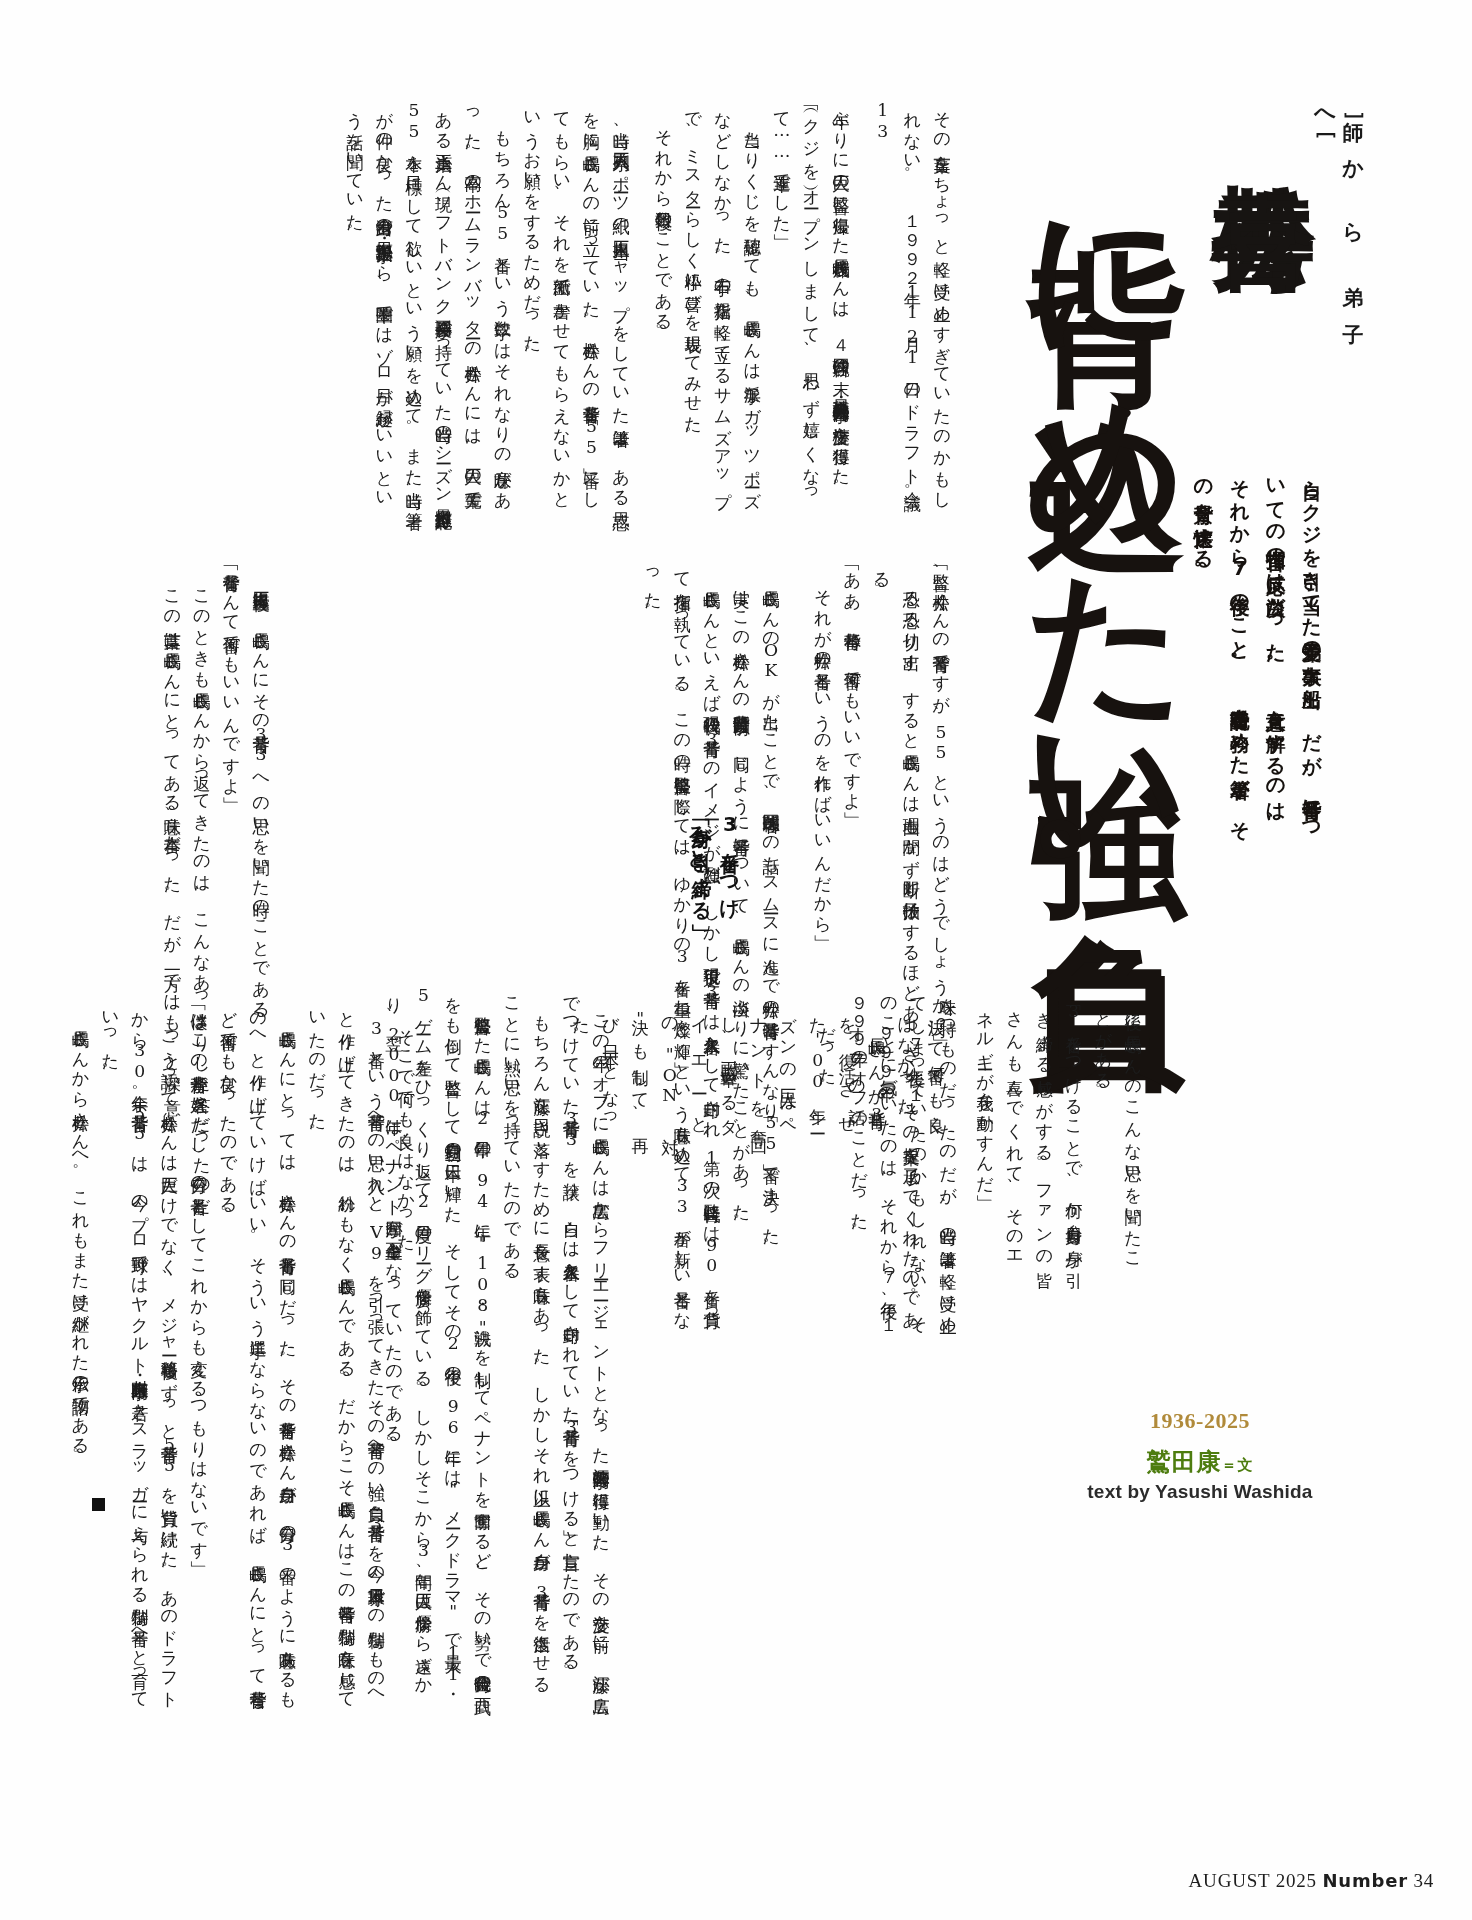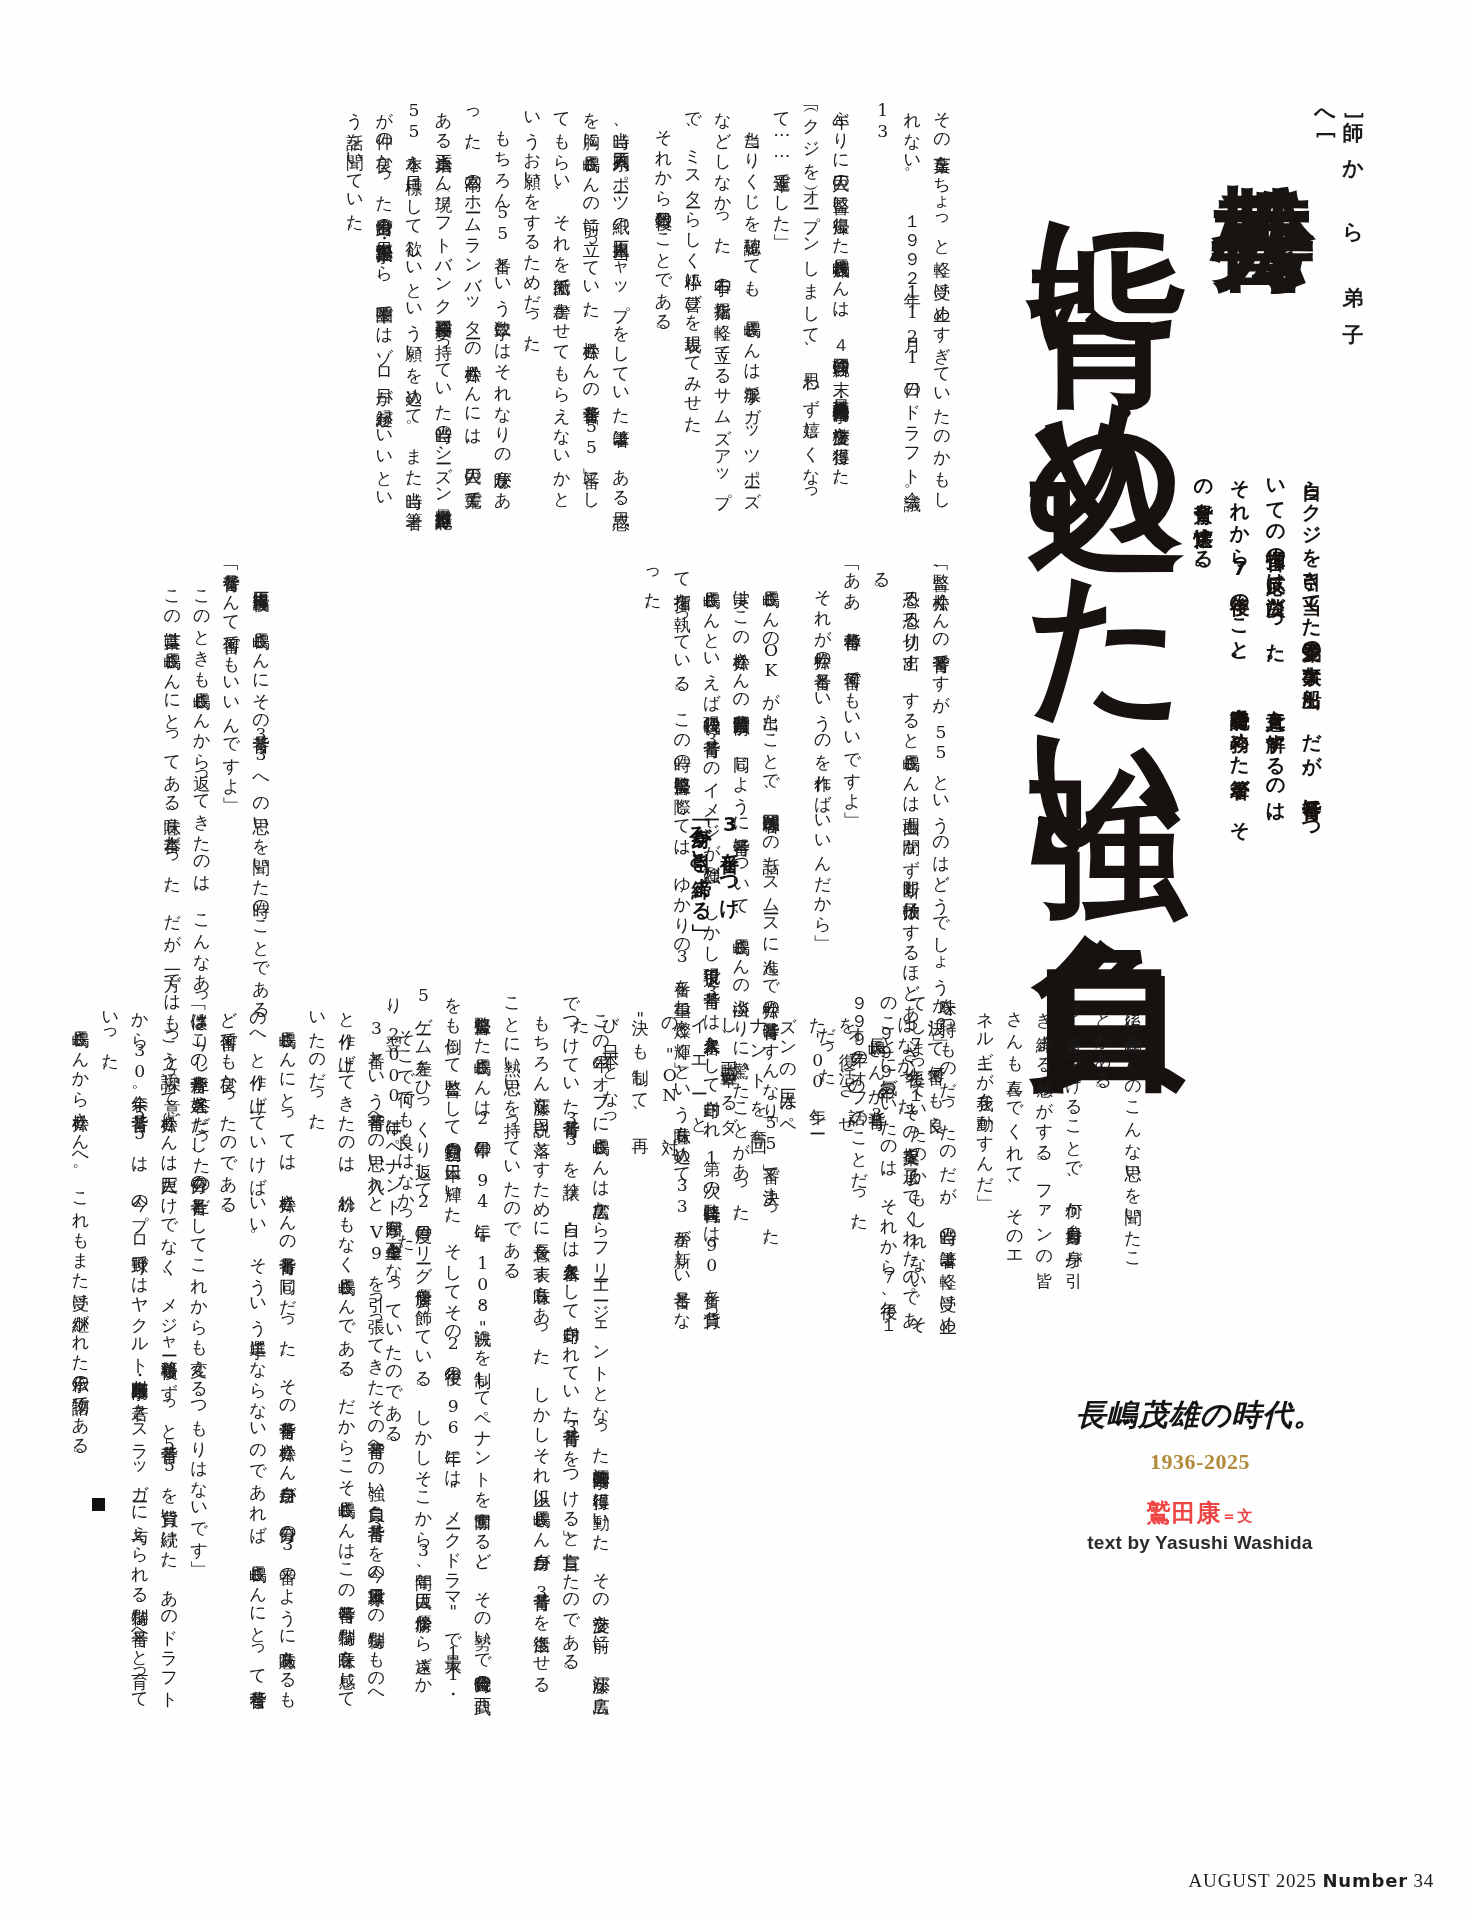--- a/index.html
+++ b/index.html
@@ -109,25 +109,25 @@
   }
   .sig-years {
     font-family: "Liberation Serif", "DejaVu Serif", serif;
     font-size: 22px;
     font-weight: 700;
     letter-spacing: 0.5px;
     color: #b08a3a;
     margin-top: 13px;
   }
   .sig-author {
-    margin-top: 22px;
+    margin-top: 12px;
     font-family: "DejaVu Sans", "Liberation Sans", sans-serif;
     font-size: 24px;
     font-weight: 700;
-    color: #ef4444;
+    color: #4d7c0f;
     letter-spacing: 1px;
   }
   .sig-author .eq {
     font-size: 15px;
     font-weight: 700;
   }
   .sig-author-en {
     font-family: "Liberation Sans", "DejaVu Sans", sans-serif;
     font-size: 19px;
     font-weight: 700;
@@ -206,21 +206,20 @@
   <div class="subject-name">松井秀喜</div>
 
   <div class="headline">背に込めた強い自負。</div>
 
   <div class="standfirst">自らクジを引き当てた愛弟子の大事な船出。
 だが、背番号についての指揮官の反応は淡白だった。
 真意を解するのは、それから7年後のこと。
 当時番記者を務めた筆者が、その背景を述懐する。</div>
 
   <div class="sig">
-    <div class="sig-ja">長嶋茂雄の時代。</div>
     <div class="sig-years">1936-2025</div>
     <div class="sig-author">
       <span>鷲田康</span><span class="eq">＝文</span>
     </div>
     <div class="sig-author-en">text by Yasushi Washida</div>
   </div>
 
   <div class="col" style="top:100px; left:860px; width:96px; height:400px;">その言葉をちょっと軽く受け止めすぎていたのかもしれない。　１９９２年11月21日のドラフト会議。13</div>
 
   <div class="col" style="top:100px; left:640px; width:215px; height:400px;">年ぶりに巨人の監督に復帰した長嶋茂雄さんは、４球団競合の末、星稜高校・松井秀喜内野手の交渉権を獲得した。

